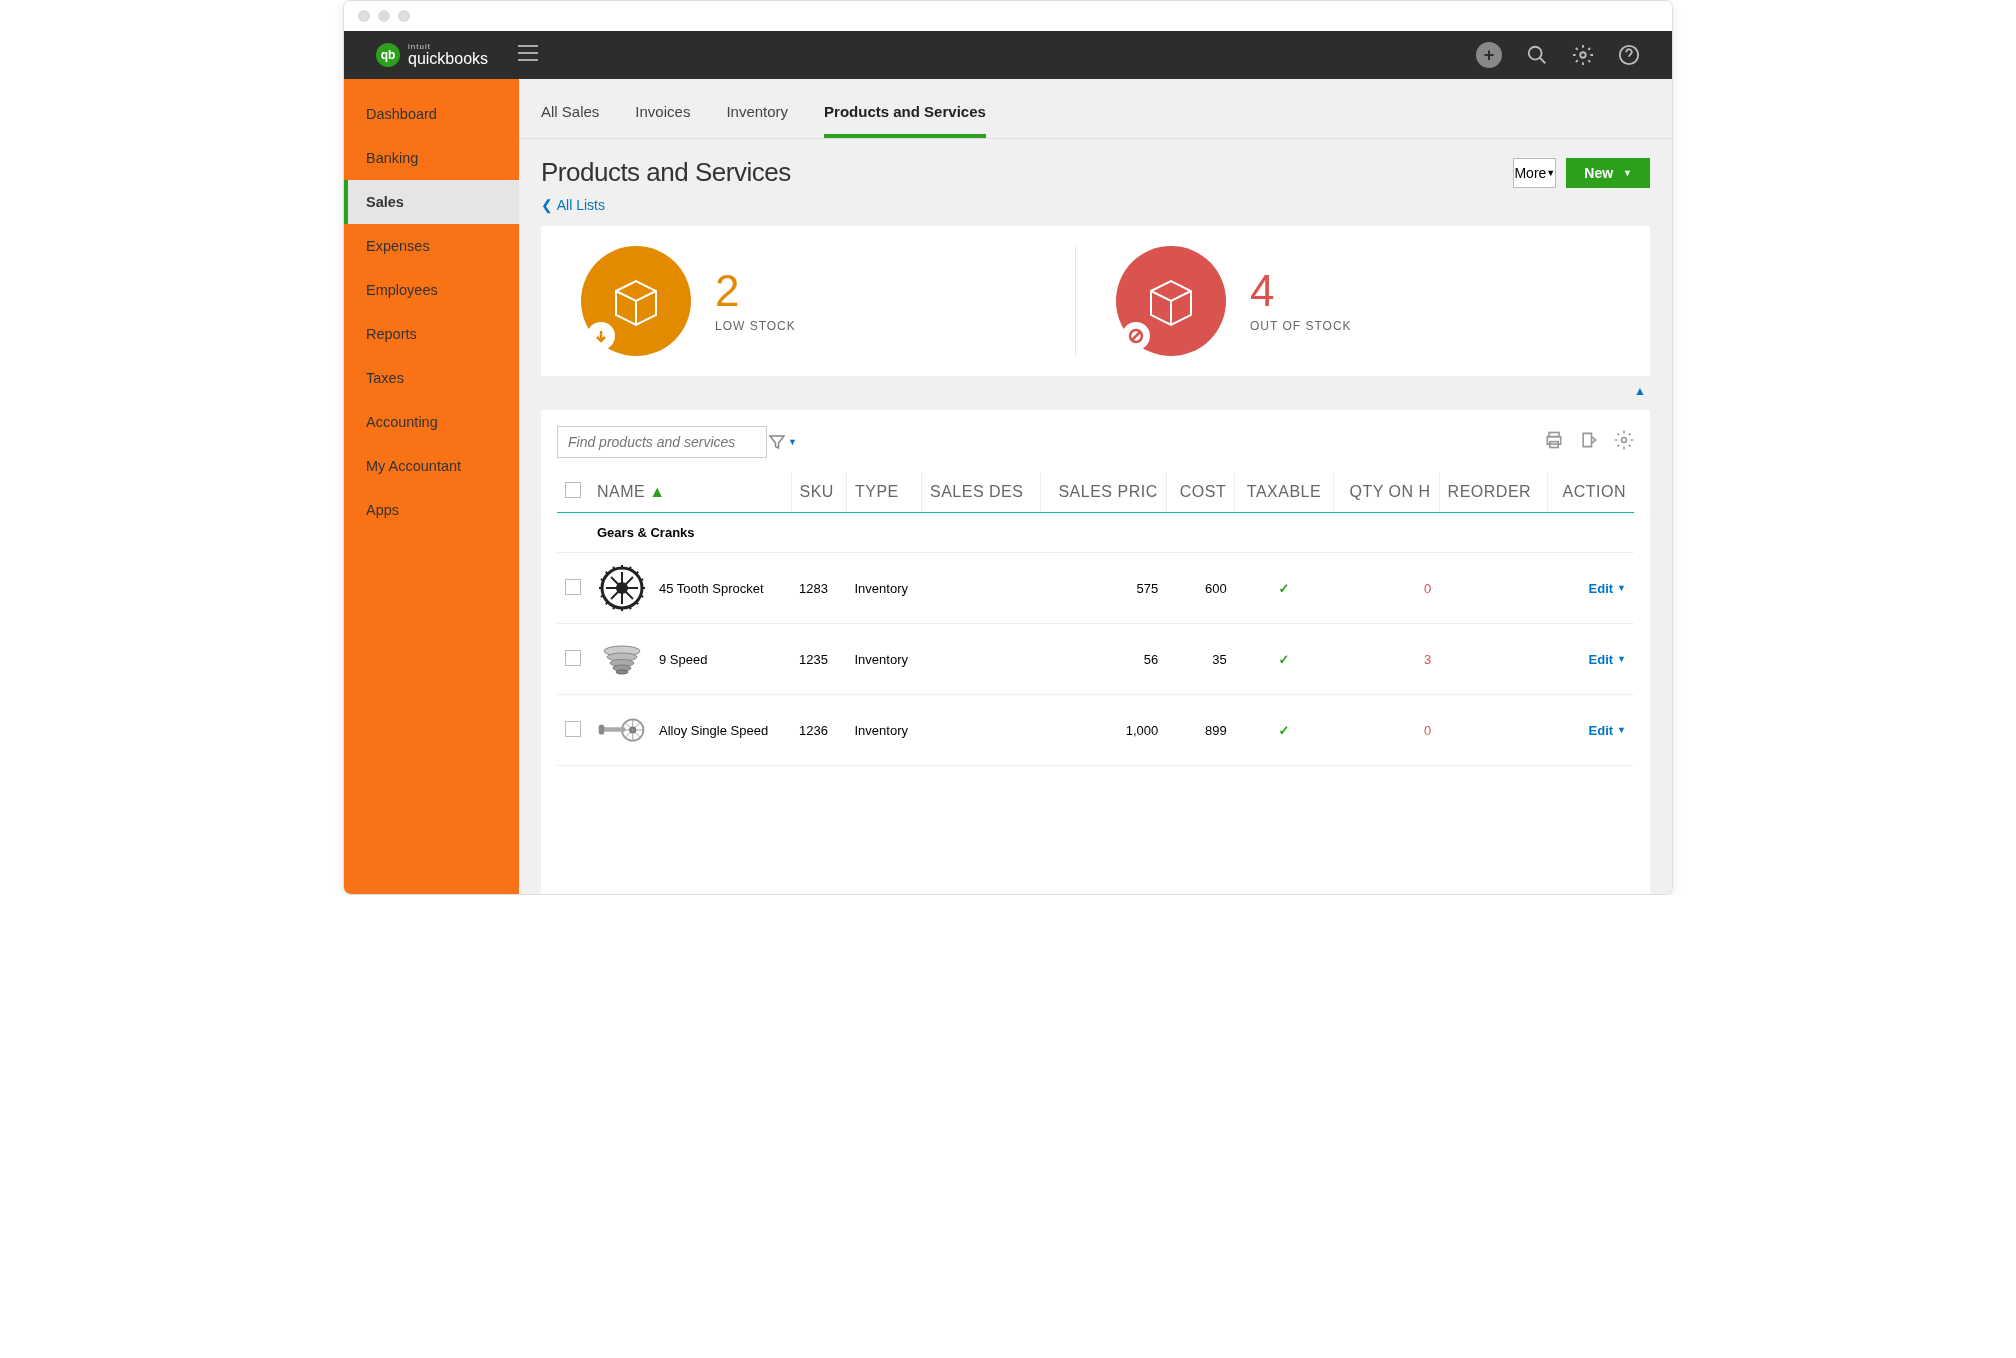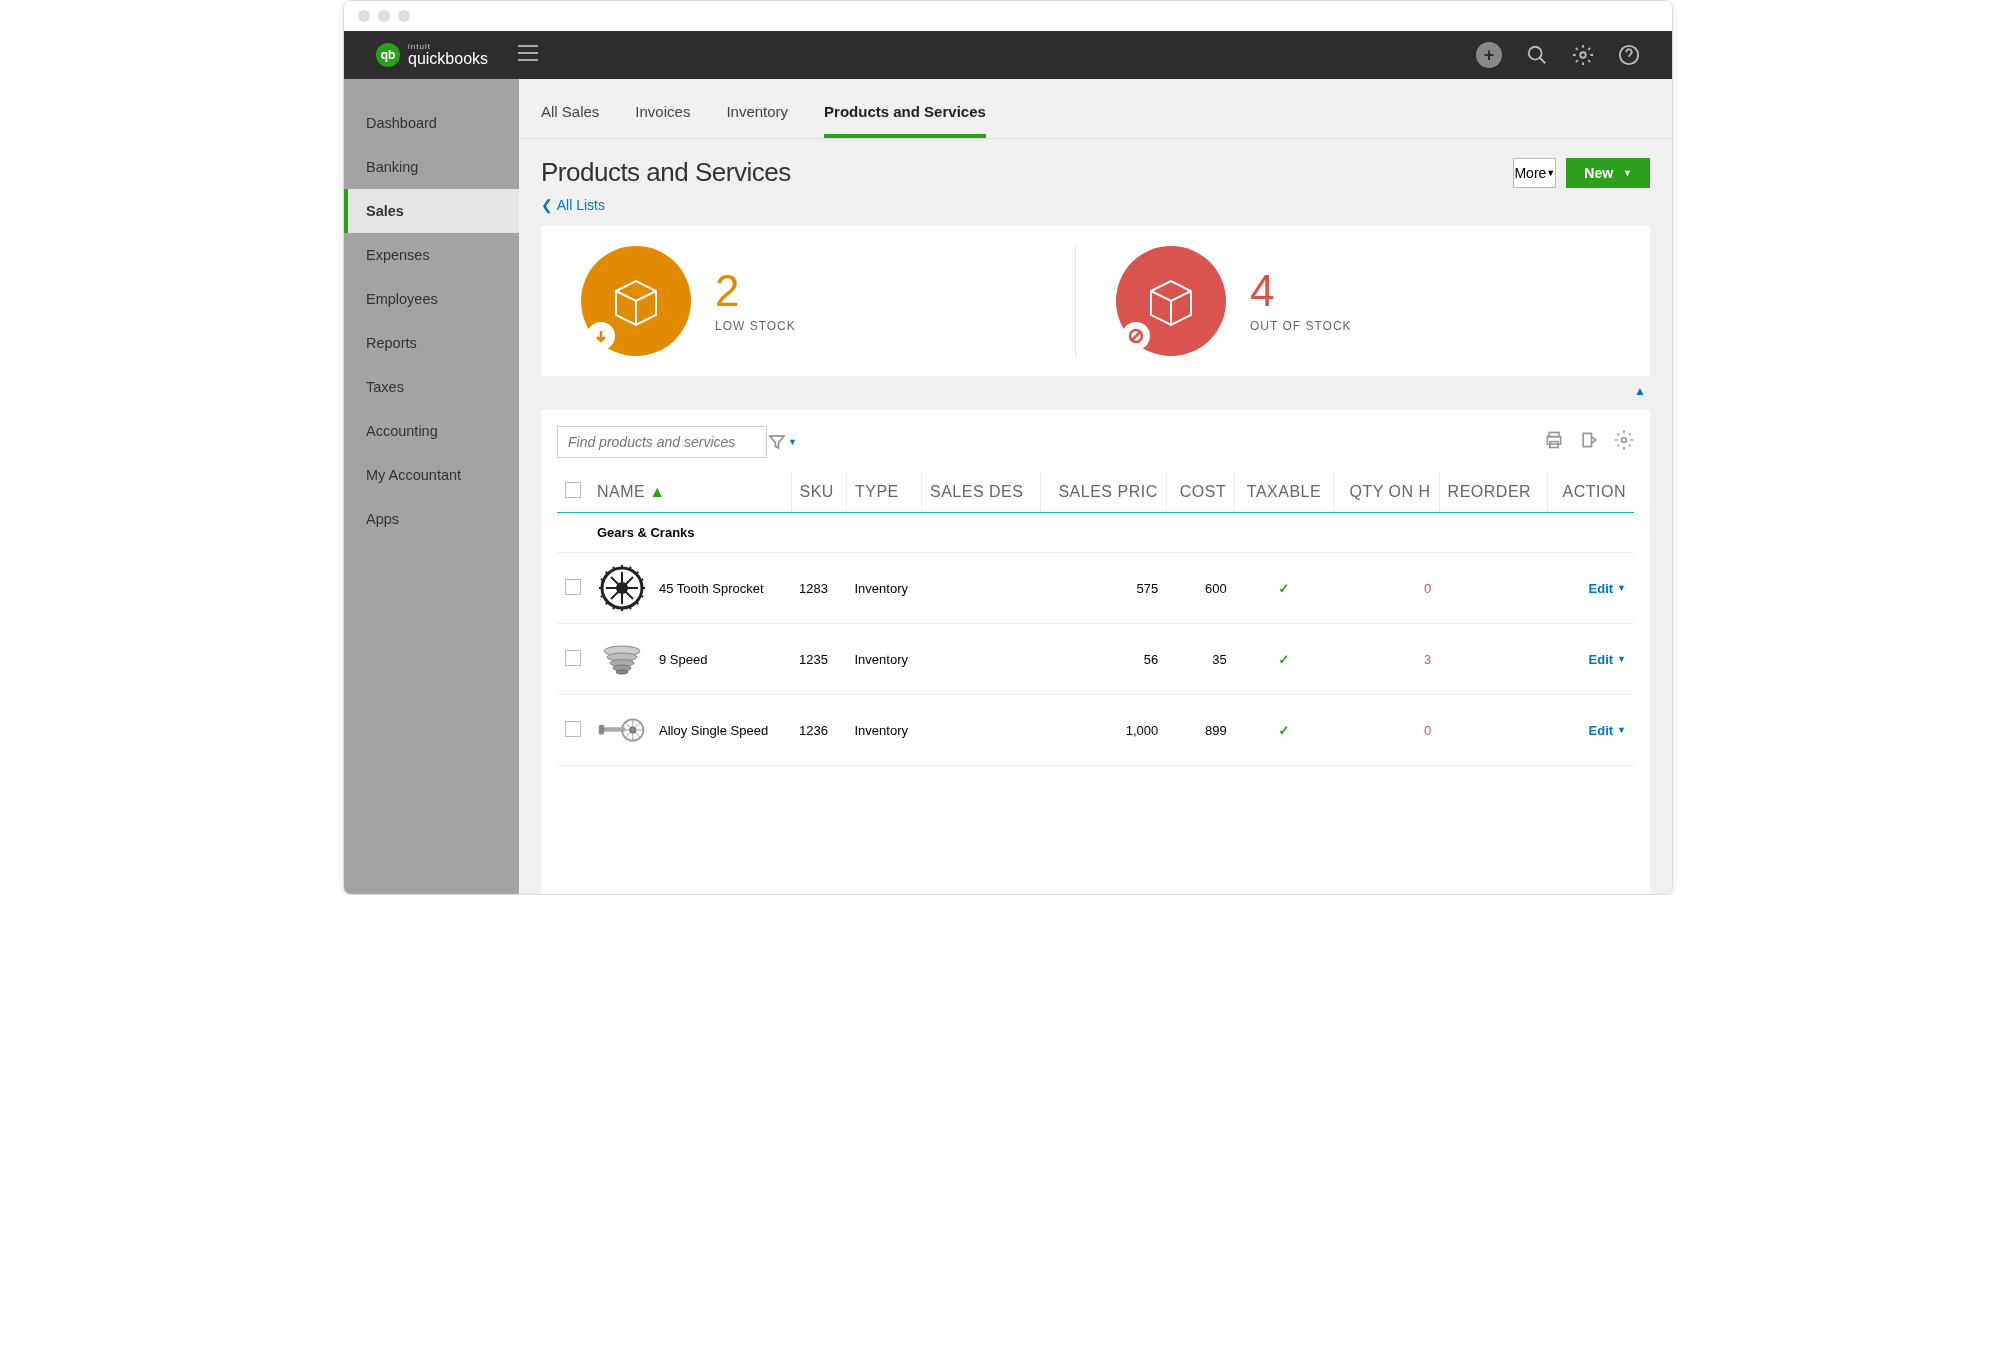--- a/index.html
+++ b/index.html
@@ -17,21 +17,21 @@
 .brand-intuit { font-size: 8px; letter-spacing: 1px; color: #ccc; }
 .brand-qb { font-size: 16px; font-weight: 500; }
 .hamburger { margin-left: 30px; cursor: pointer; color: #aaa; }
 .topbar-spacer { flex: 1; }
 .topbar-actions { display: flex; align-items: center; gap: 24px; }
 .topbar-icon { color: #bbb; cursor: pointer; display: flex; align-items: center; justify-content: center; }
 .plus-circle { width: 26px; height: 26px; border-radius: 50%; background: #888; display: flex; align-items: center; justify-content: center; color: #2d2d2d; font-size: 18px; font-weight: bold; }
 
 .body-row { flex: 1; display: flex; background: #f0f0f0; overflow: hidden; }
 
-.sidebar { width: 175px; background: #a3a3a3; padding-top: 22px; }
+.sidebar { width: 175px; background: #f97316; padding-top: 13px; }
 .side-item { padding: 14px 22px; font-size: 14.5px; color: #333; cursor: pointer; }
 .side-item.active { background: #e5e5e5; border-left: 4px solid #2ca01c; font-weight: 600; padding-left: 18px; }
 
 .main { flex: 1; background: #f0f0f0; display: flex; flex-direction: column; overflow: hidden; }
 
 .tabs { display: flex; gap: 36px; padding: 0 22px; border-bottom: 1px solid #ddd; }
 .tab { padding: 24px 0 14px 0; font-size: 15px; color: #444; cursor: pointer; }
 .tab.active { font-weight: 600; color: #222; border-bottom: 4px solid #2ca01c; }
 
 .page-head { display: flex; align-items: center; padding: 18px 22px 8px 22px; }

